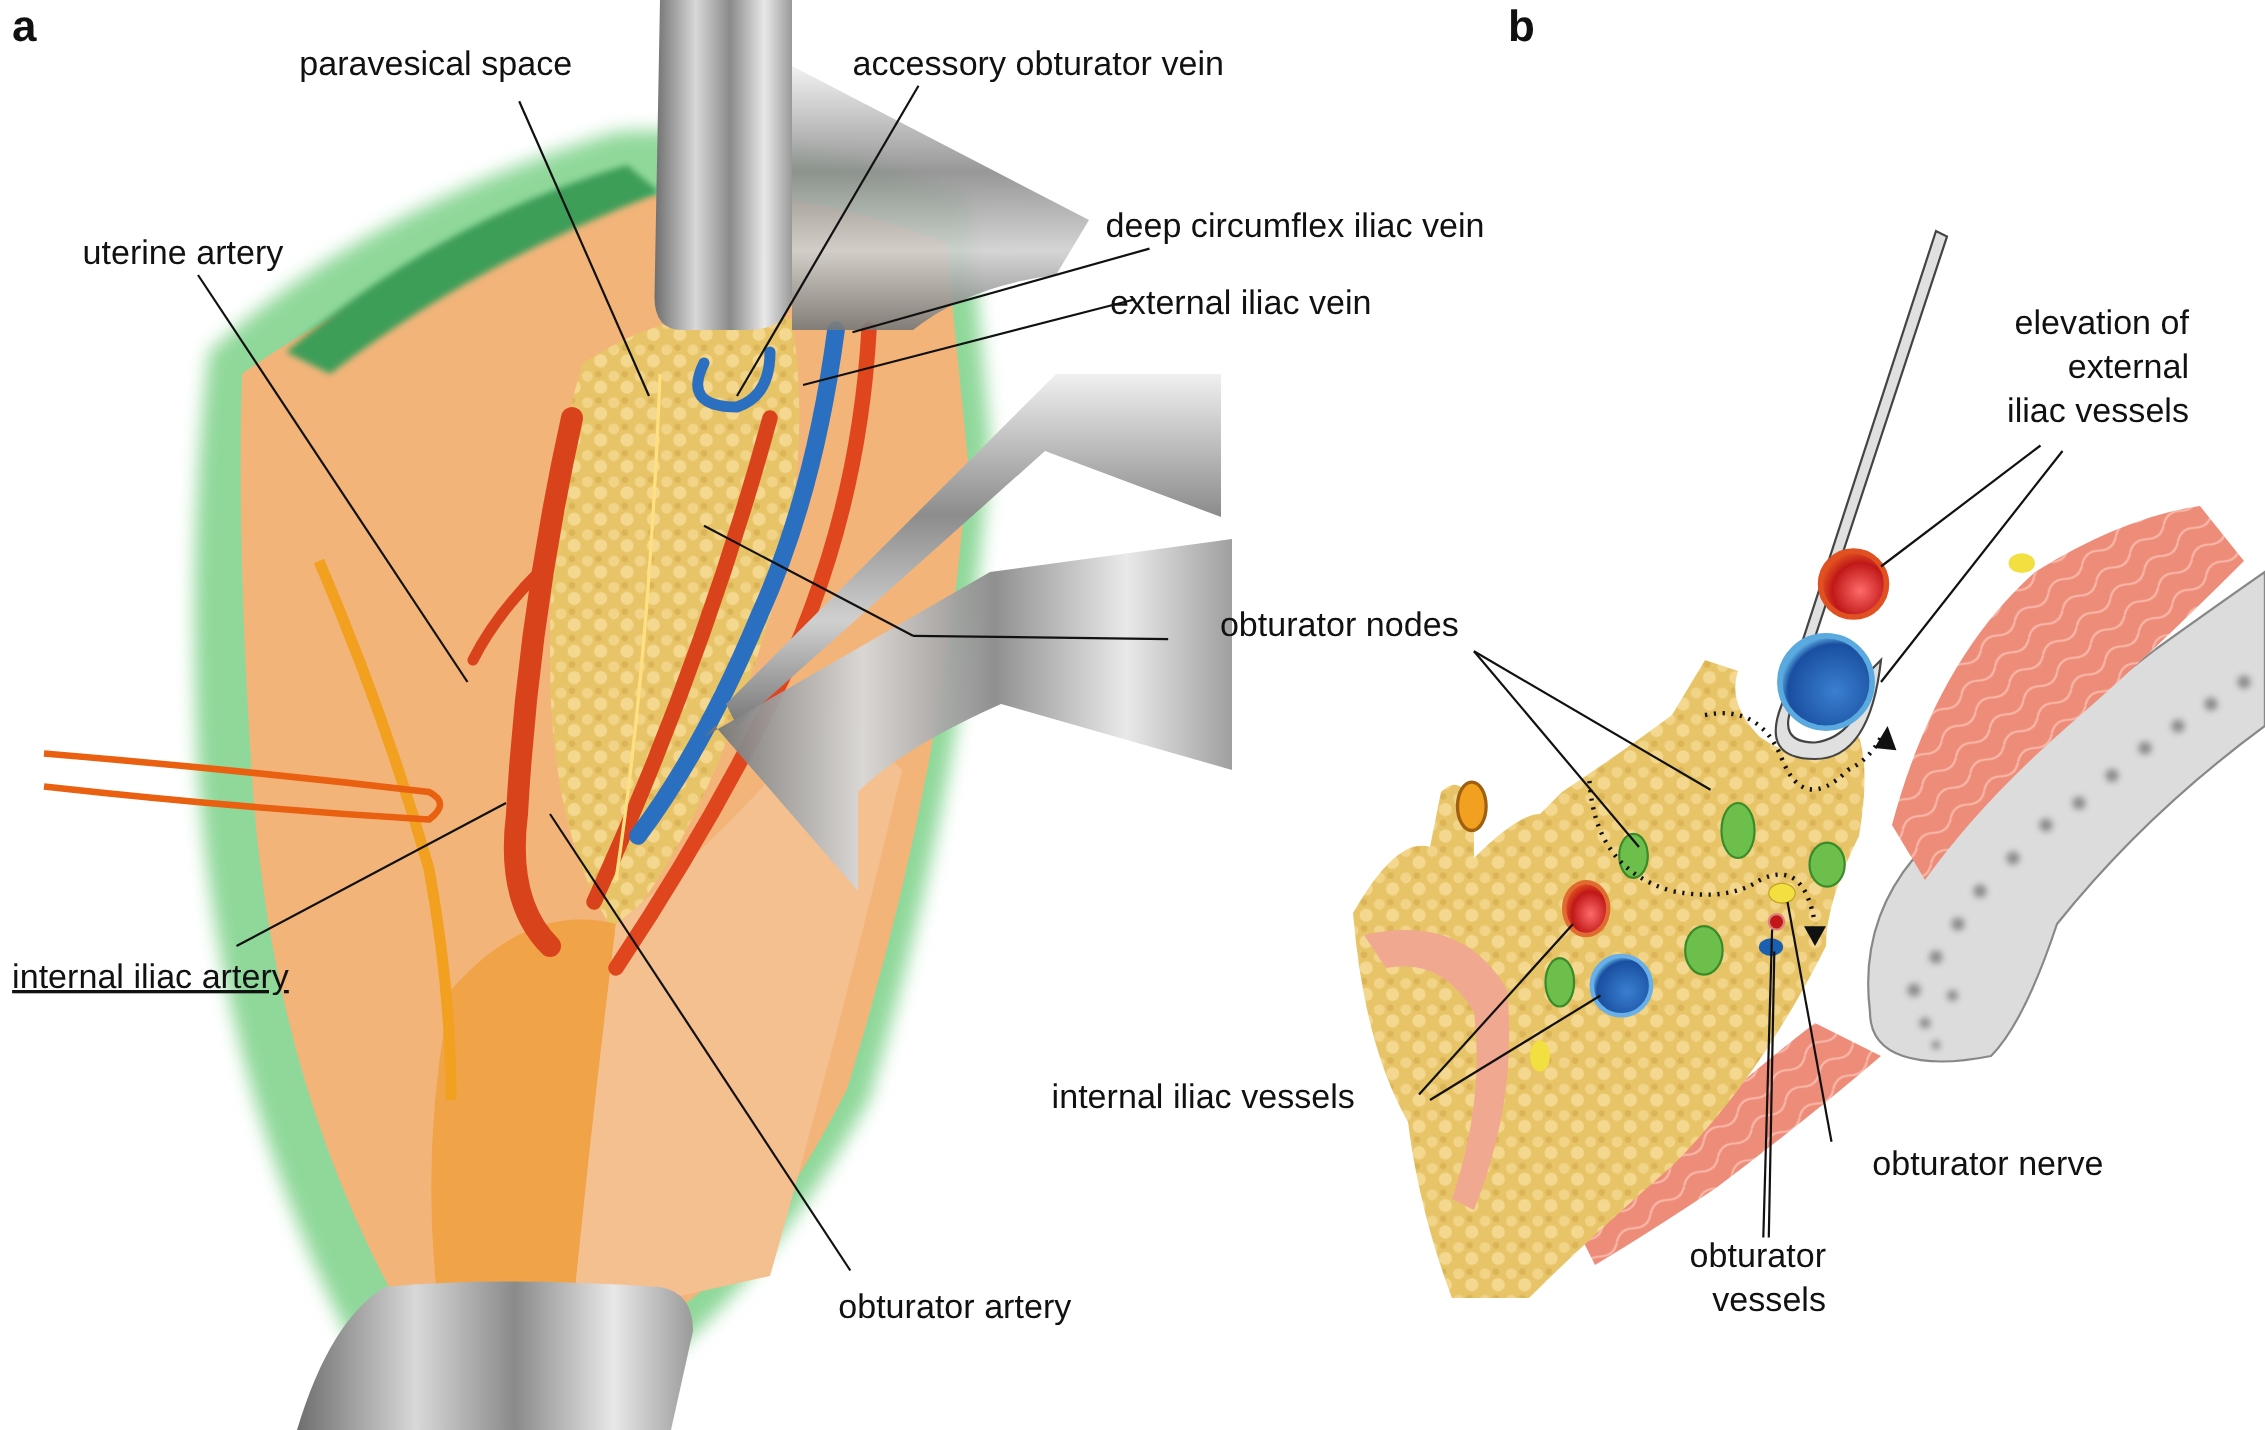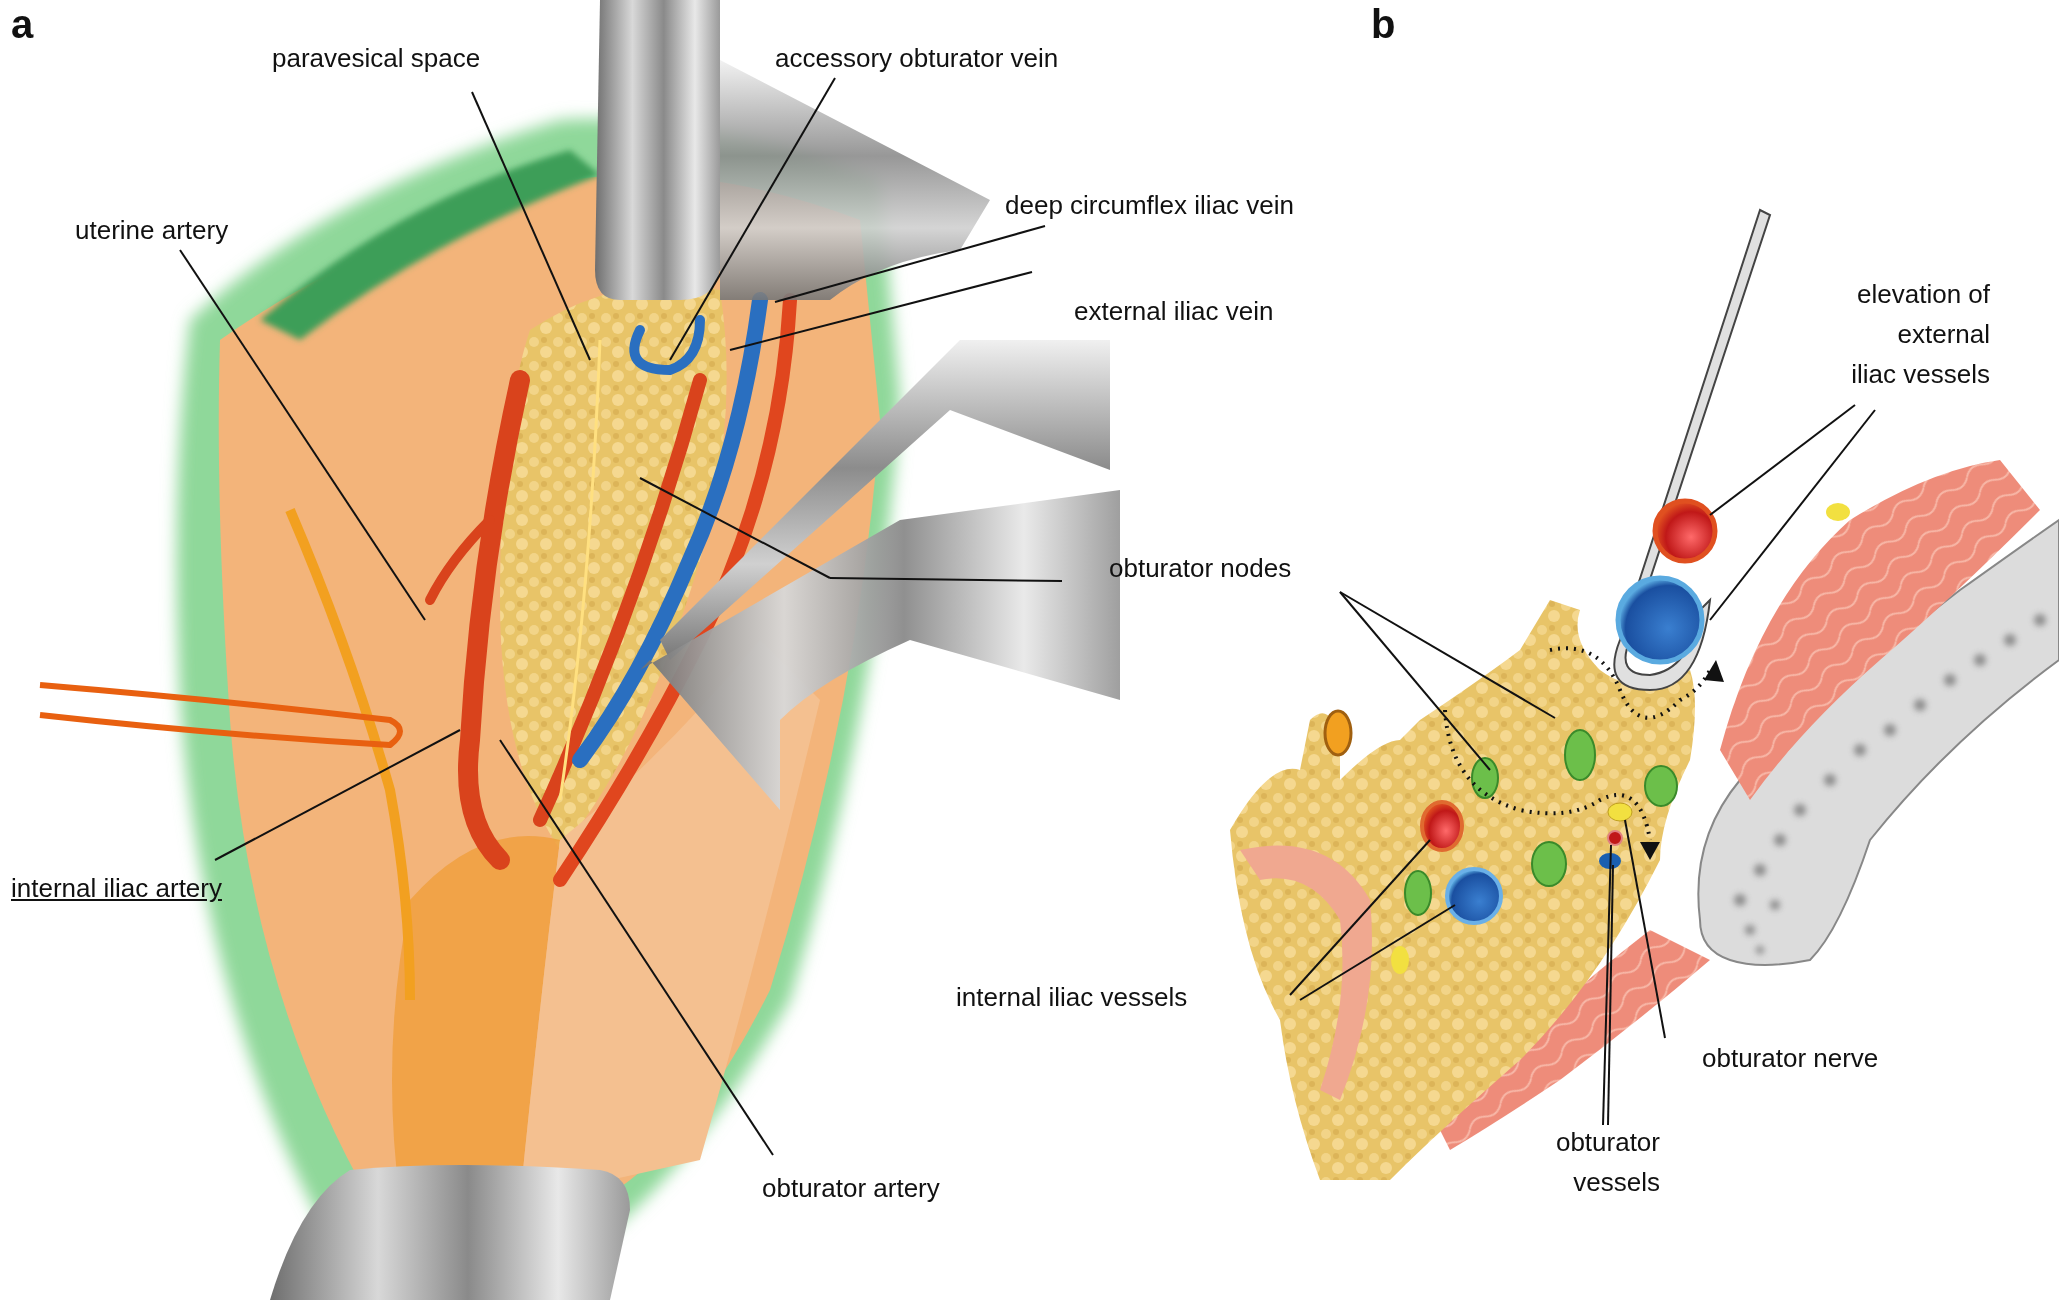--- a/index.html
+++ b/index.html
@@ -1,19 +1,19 @@
 <!DOCTYPE html>
 <html><head>
 <meta charset="utf-8">
 <style>
   html, body { margin:0; padding:0; background:#ffffff; }
   body { width:2059px; height:1300px; position:relative; overflow:hidden;
          font-family:"Liberation Sans", sans-serif; color:#111; }
   svg.art { position:absolute; left:0; top:0; }
-  .lbl { position:absolute; font-size:26px; line-height:40px; white-space:nowrap; color:#111; }
+  .lbl { position:absolute; font-size:31px; line-height:40px; white-space:nowrap; color:#111; }
   .lbl.c { text-align:right; white-space:normal; }
   .panel { position:absolute; font-weight:bold; font-size:40px; }
 </style>
 </head>
 <body>
 
 <svg class="art" width="2059" height="1300" viewBox="0 0 2059 1300">
   <defs>
     <linearGradient id="steel" x1="0" y1="0" x2="1" y2="0">
       <stop offset="0" stop-color="#6e6e6e"></stop>
@@ -179,21 +179,21 @@
     <line x1="1608" y1="1125" x2="1613" y2="865"></line>
   </g>
 </svg>
 
 <div class="panel" style="left:11px; top:2px;">a</div>
 <div class="panel" style="left:1371px; top:2px;">b</div>
 
 <div class="lbl" style="left:272px; top:38px;">paravesical space</div>
 <div class="lbl" style="left:775px; top:38px;">accessory obturator vein</div>
 <div class="lbl" style="left:1005px; top:185px;">deep circumflex iliac vein</div>
-<div class="lbl" style="left:1074px; top:255px;margin-top:36px;">external iliac vein</div>
+<div class="lbl" style="left:1009px; top:255px;">external iliac vein</div>
 <div class="lbl" style="left:75px; top:210px;">uterine artery</div>
 <div class="lbl" style="left:1109px; top:548px;">obturator nodes</div>
 <div class="lbl" style="left:11px; top:868px;text-decoration:underline;">internal iliac artery</div>
 <div class="lbl" style="left:762px; top:1168px;text-align:center;">obturator artery</div>
 
 <div class="lbl c" style="left:1770px; top:274px; width:220px;">
   <div>elevation of</div>
   <div>external</div>
   <div>iliac vessels</div>
 </div>

